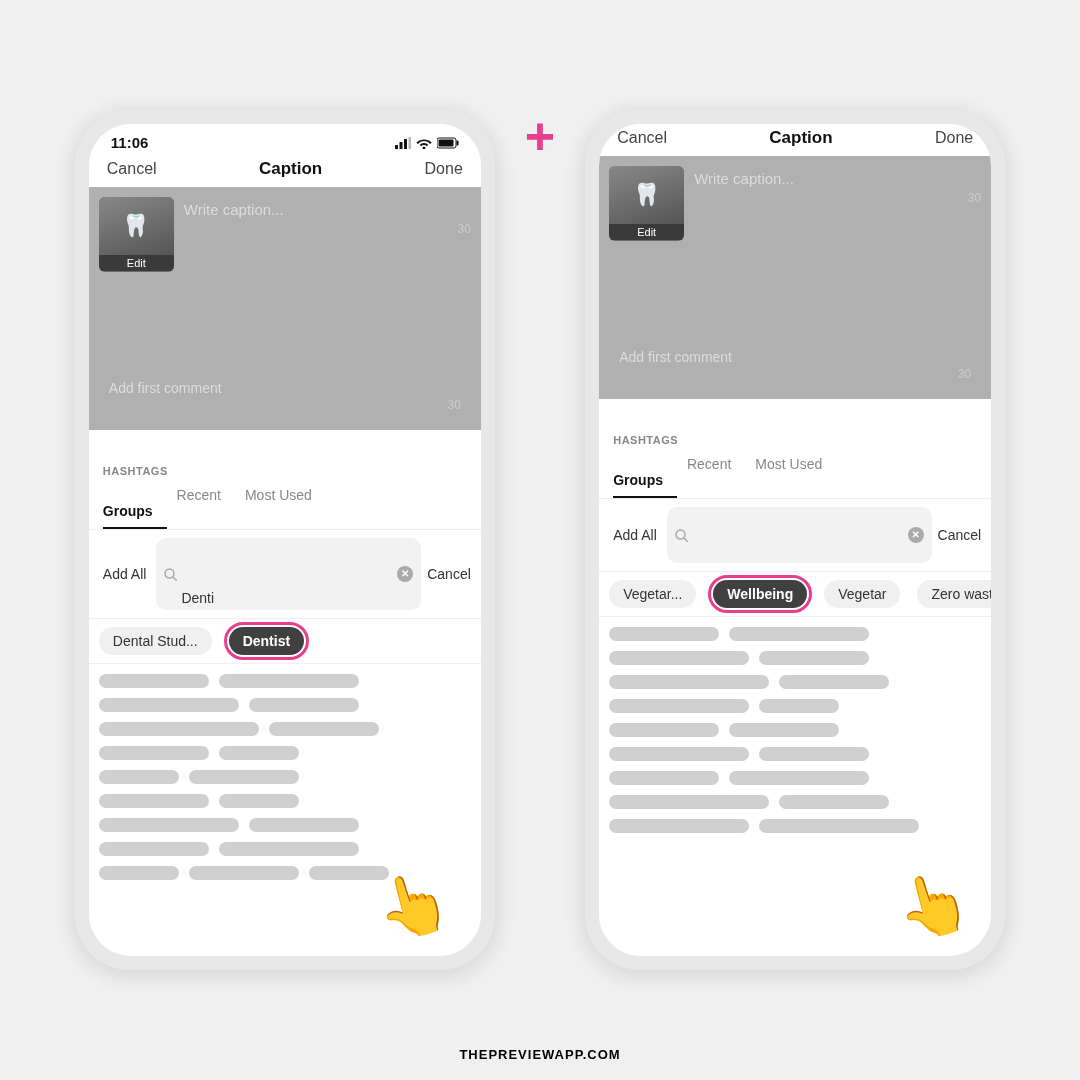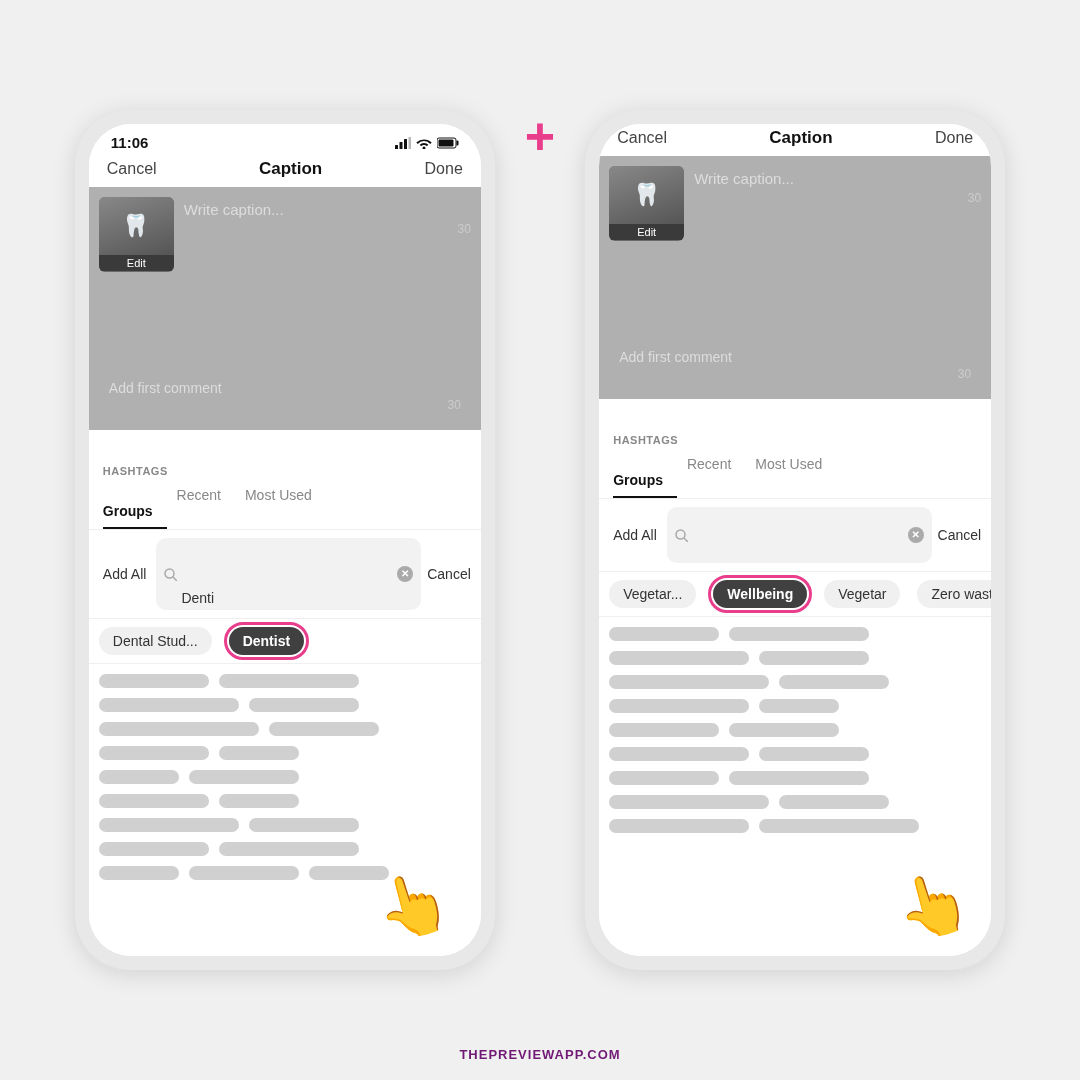--- a/index.html
+++ b/index.html
@@ -330,21 +330,21 @@
     }
 
     
     .footer-text {
       position: absolute;
       bottom: 18px;
       left: 0;
       right: 0;
       text-align: center;
       font-size: 13px;
-      color: #701a75;
+      color: #000000;
       font-weight: 600;
       letter-spacing: 1px;
     }
   </style>
 </head>
 <body>
 
 <div class="main-container">
 
   <div class="phone-wrapper">

